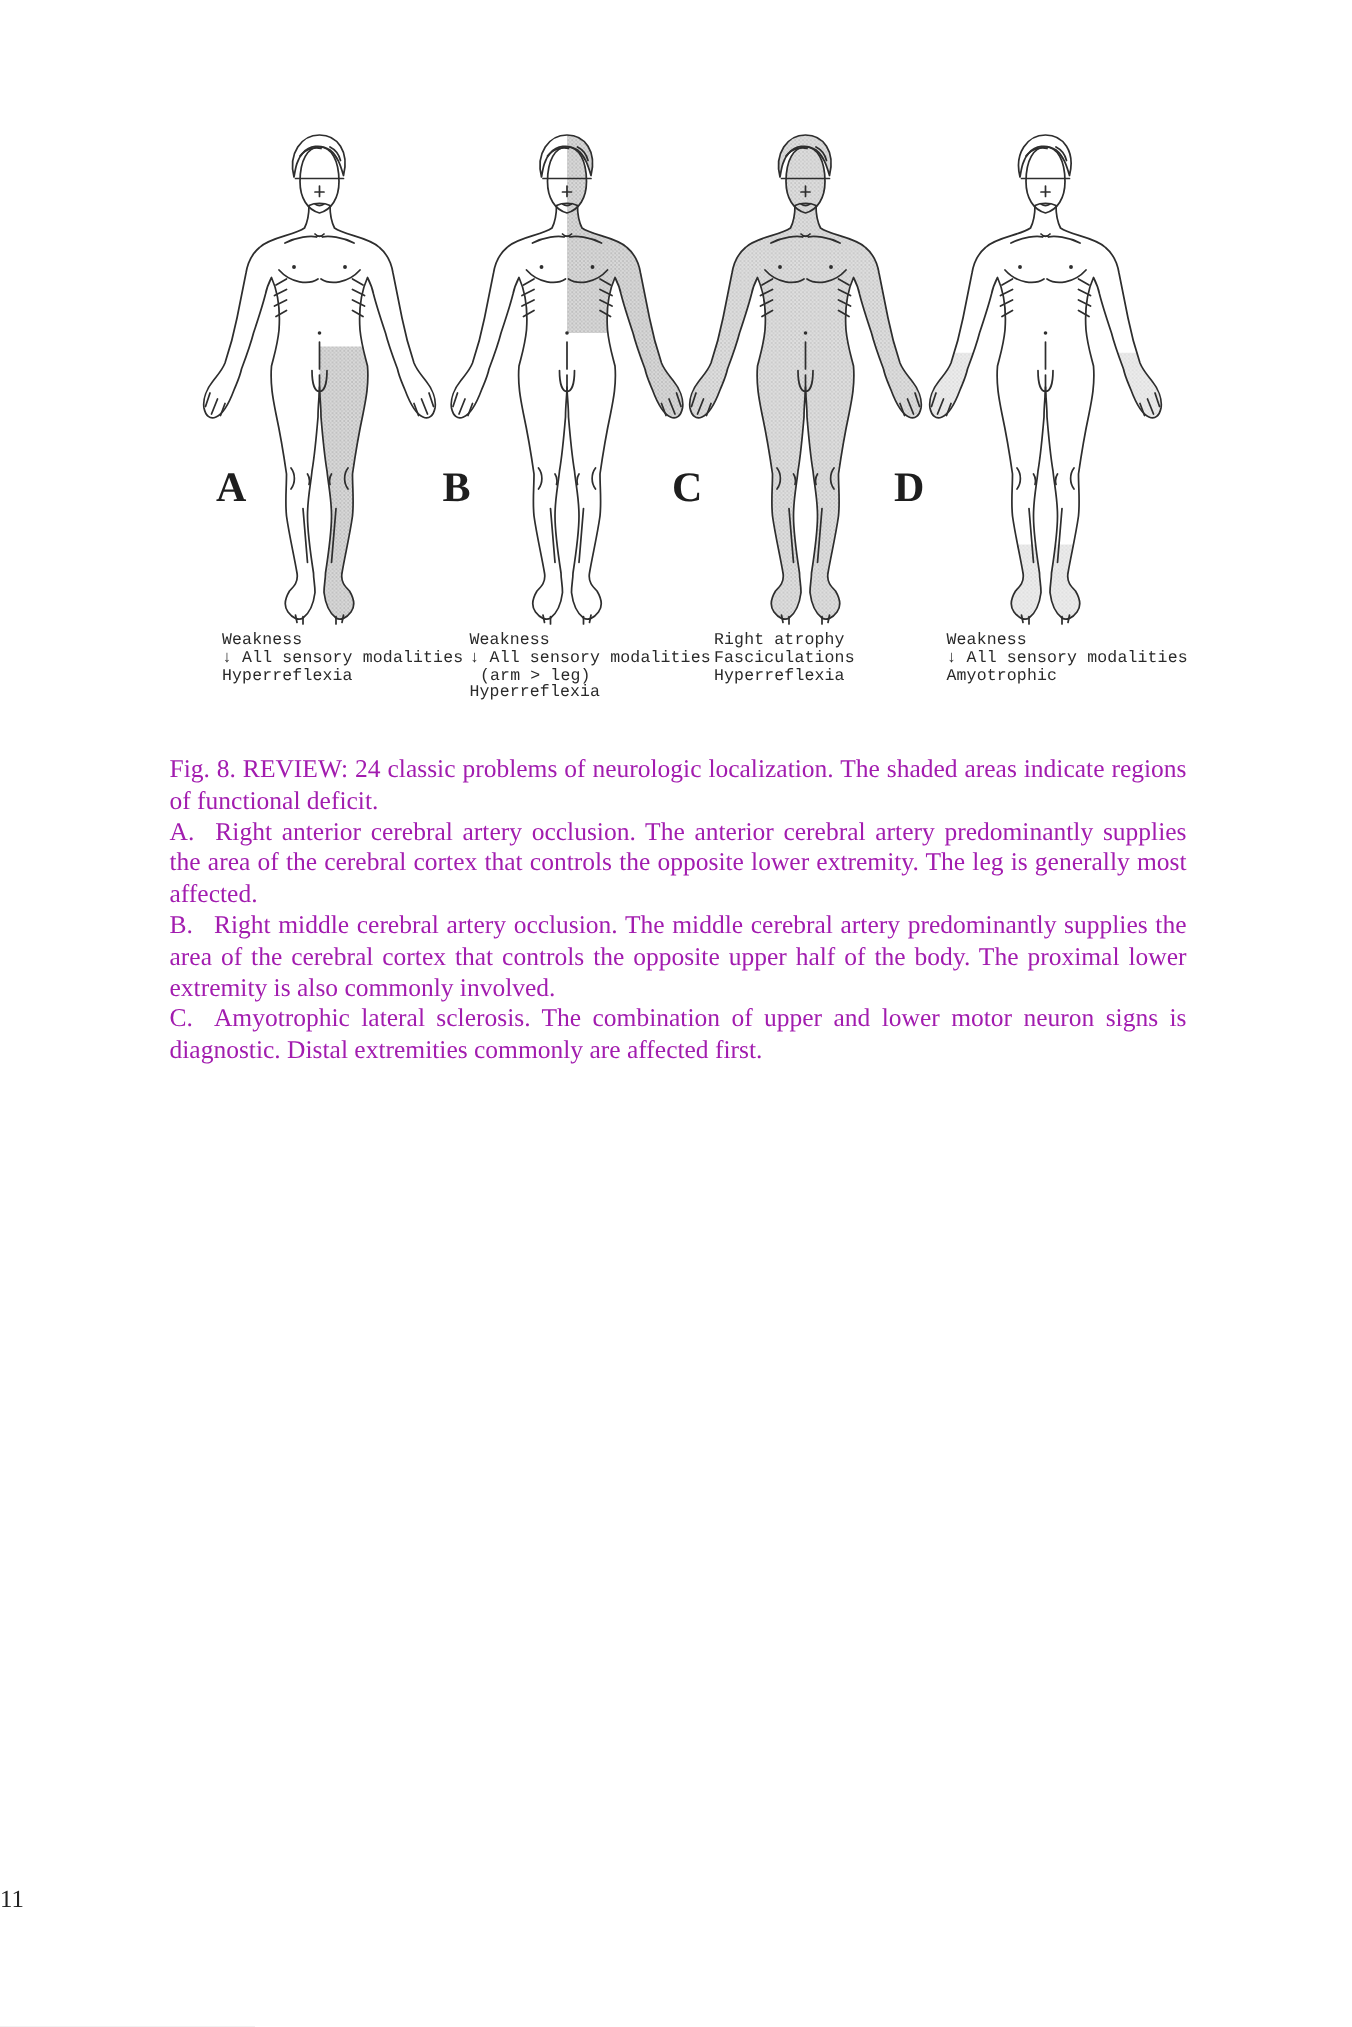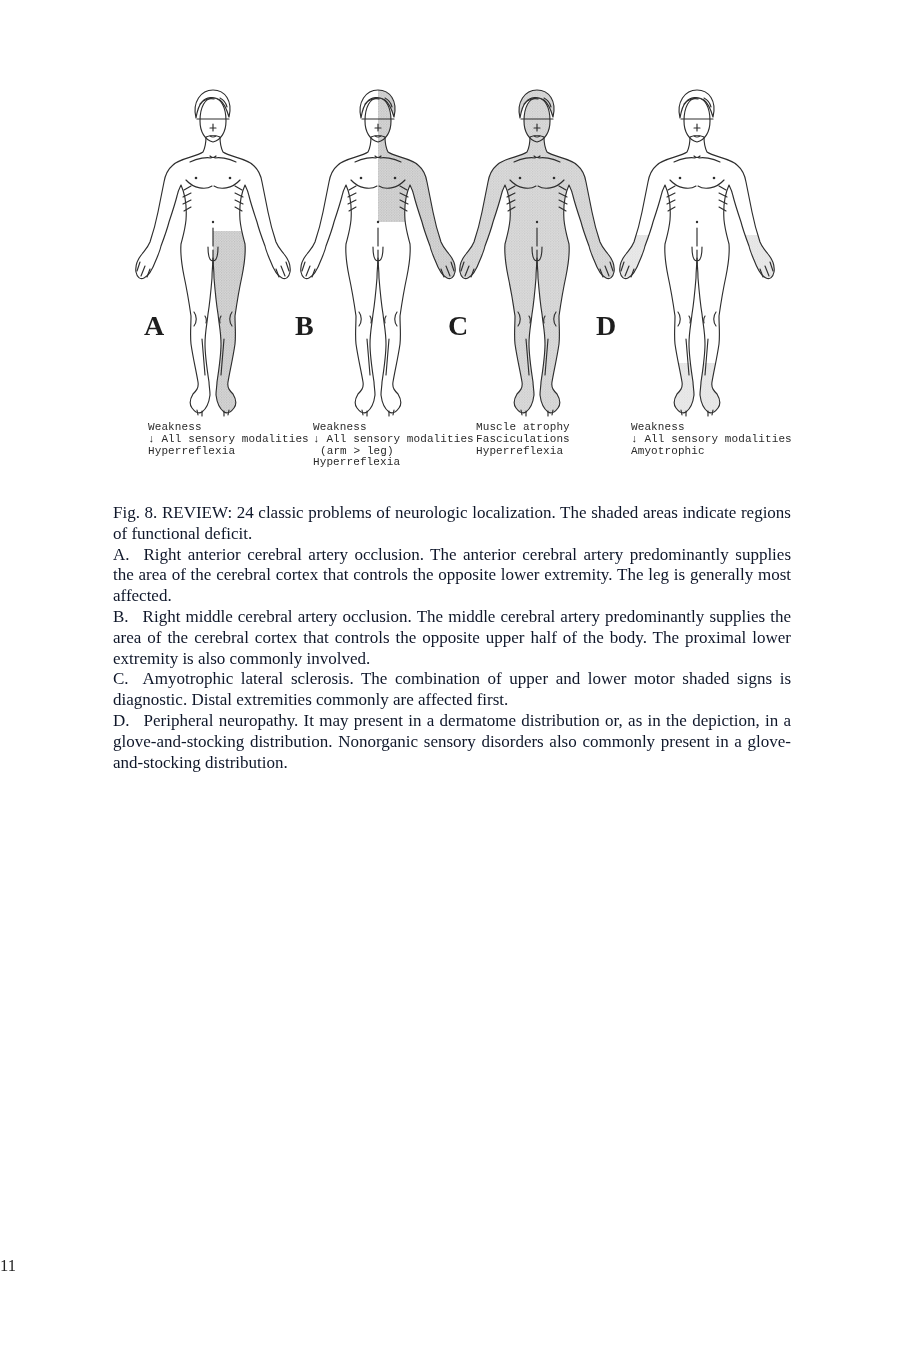--- a/index.html
+++ b/index.html
@@ -16,21 +16,21 @@
   }
   .findings {
     position:absolute; top:422px;
     font-family:Liberation Mono, monospace;
     font-size:11px; line-height:11.8px; color:#2a2a2a;
     letter-spacing:0.1px; white-space:nowrap;
   }
   .findings .indent { padding-left:7px; }
   .caption {
     position:absolute; left:113px; top:503px; width:678px;
-    font-size:17px; line-height:20.8px; text-align:justify; color:#0f172a;
+    font-size:17px; line-height:20.8px; text-align:justify; color:#a21caf;
   }
   .caption p { margin:0; }
   .cl { margin-right:14px; }
   .pageno {
     position:absolute; top:1256px; left:0; width:100%;
     font-size:16.5px; color:#222;
   }
 </style>
 </head>
 <body>
@@ -154,33 +154,32 @@
     <div>↓ All sensory modalities</div>
     <div>Hyperreflexia</div>
   </div>
   <div class="findings" style="left:313px">
     <div>Weakness</div>
     <div>↓ All sensory modalities</div>
     <div class="indent">(arm &gt; leg)</div>
     <div>Hyperreflexia</div>
   </div>
   <div class="findings" style="left:476px">
-    <div>Muscle atrophy</div>
+    <div>Right atrophy</div>
     <div>Fasciculations</div>
     <div>Hyperreflexia</div>
   </div>
   <div class="findings" style="left:631px">
     <div>Weakness</div>
     <div>↓ All sensory modalities</div>
     <div>Amyotrophic</div>
   </div>
 
   <div class="caption">
     <p>Fig. 8. REVIEW: 24 classic problems of neurologic localization. The shaded areas indicate regions of functional deficit.</p>
     <p><span class="cl">A.</span><span>Right anterior cerebral artery occlusion. The anterior cerebral artery predominantly supplies the area of the cerebral cortex that controls the opposite lower extremity. The leg is generally most affected.</span></p>
     <p><span class="cl">B.</span><span>Right middle cerebral artery occlusion. The middle cerebral artery predominantly supplies the area of the cerebral cortex that controls the opposite upper half of the body. The proximal lower extremity is also commonly involved.</span></p>
-    <p><span class="cl">C.</span><span>Amyotrophic lateral sclerosis. The combination of upper and lower motor shaded signs is diagnostic. Distal extremities commonly are affected first.</span></p>
-    <p><span class="cl">D.</span><span>Peripheral neuropathy. It may present in a dermatome distribution or, as in the depiction, in a glove-and-stocking distribution. Nonorganic sensory disorders also commonly present in a glove-and-stocking distribution.</span></p>
+    <p><span class="cl">C.</span><span>Amyotrophic lateral sclerosis. The combination of upper and lower motor neuron signs is diagnostic. Distal extremities commonly are affected first.</span></p>
   </div>
 
   <div class="pageno">11</div>
 
 </div>
 
 </body></html>

